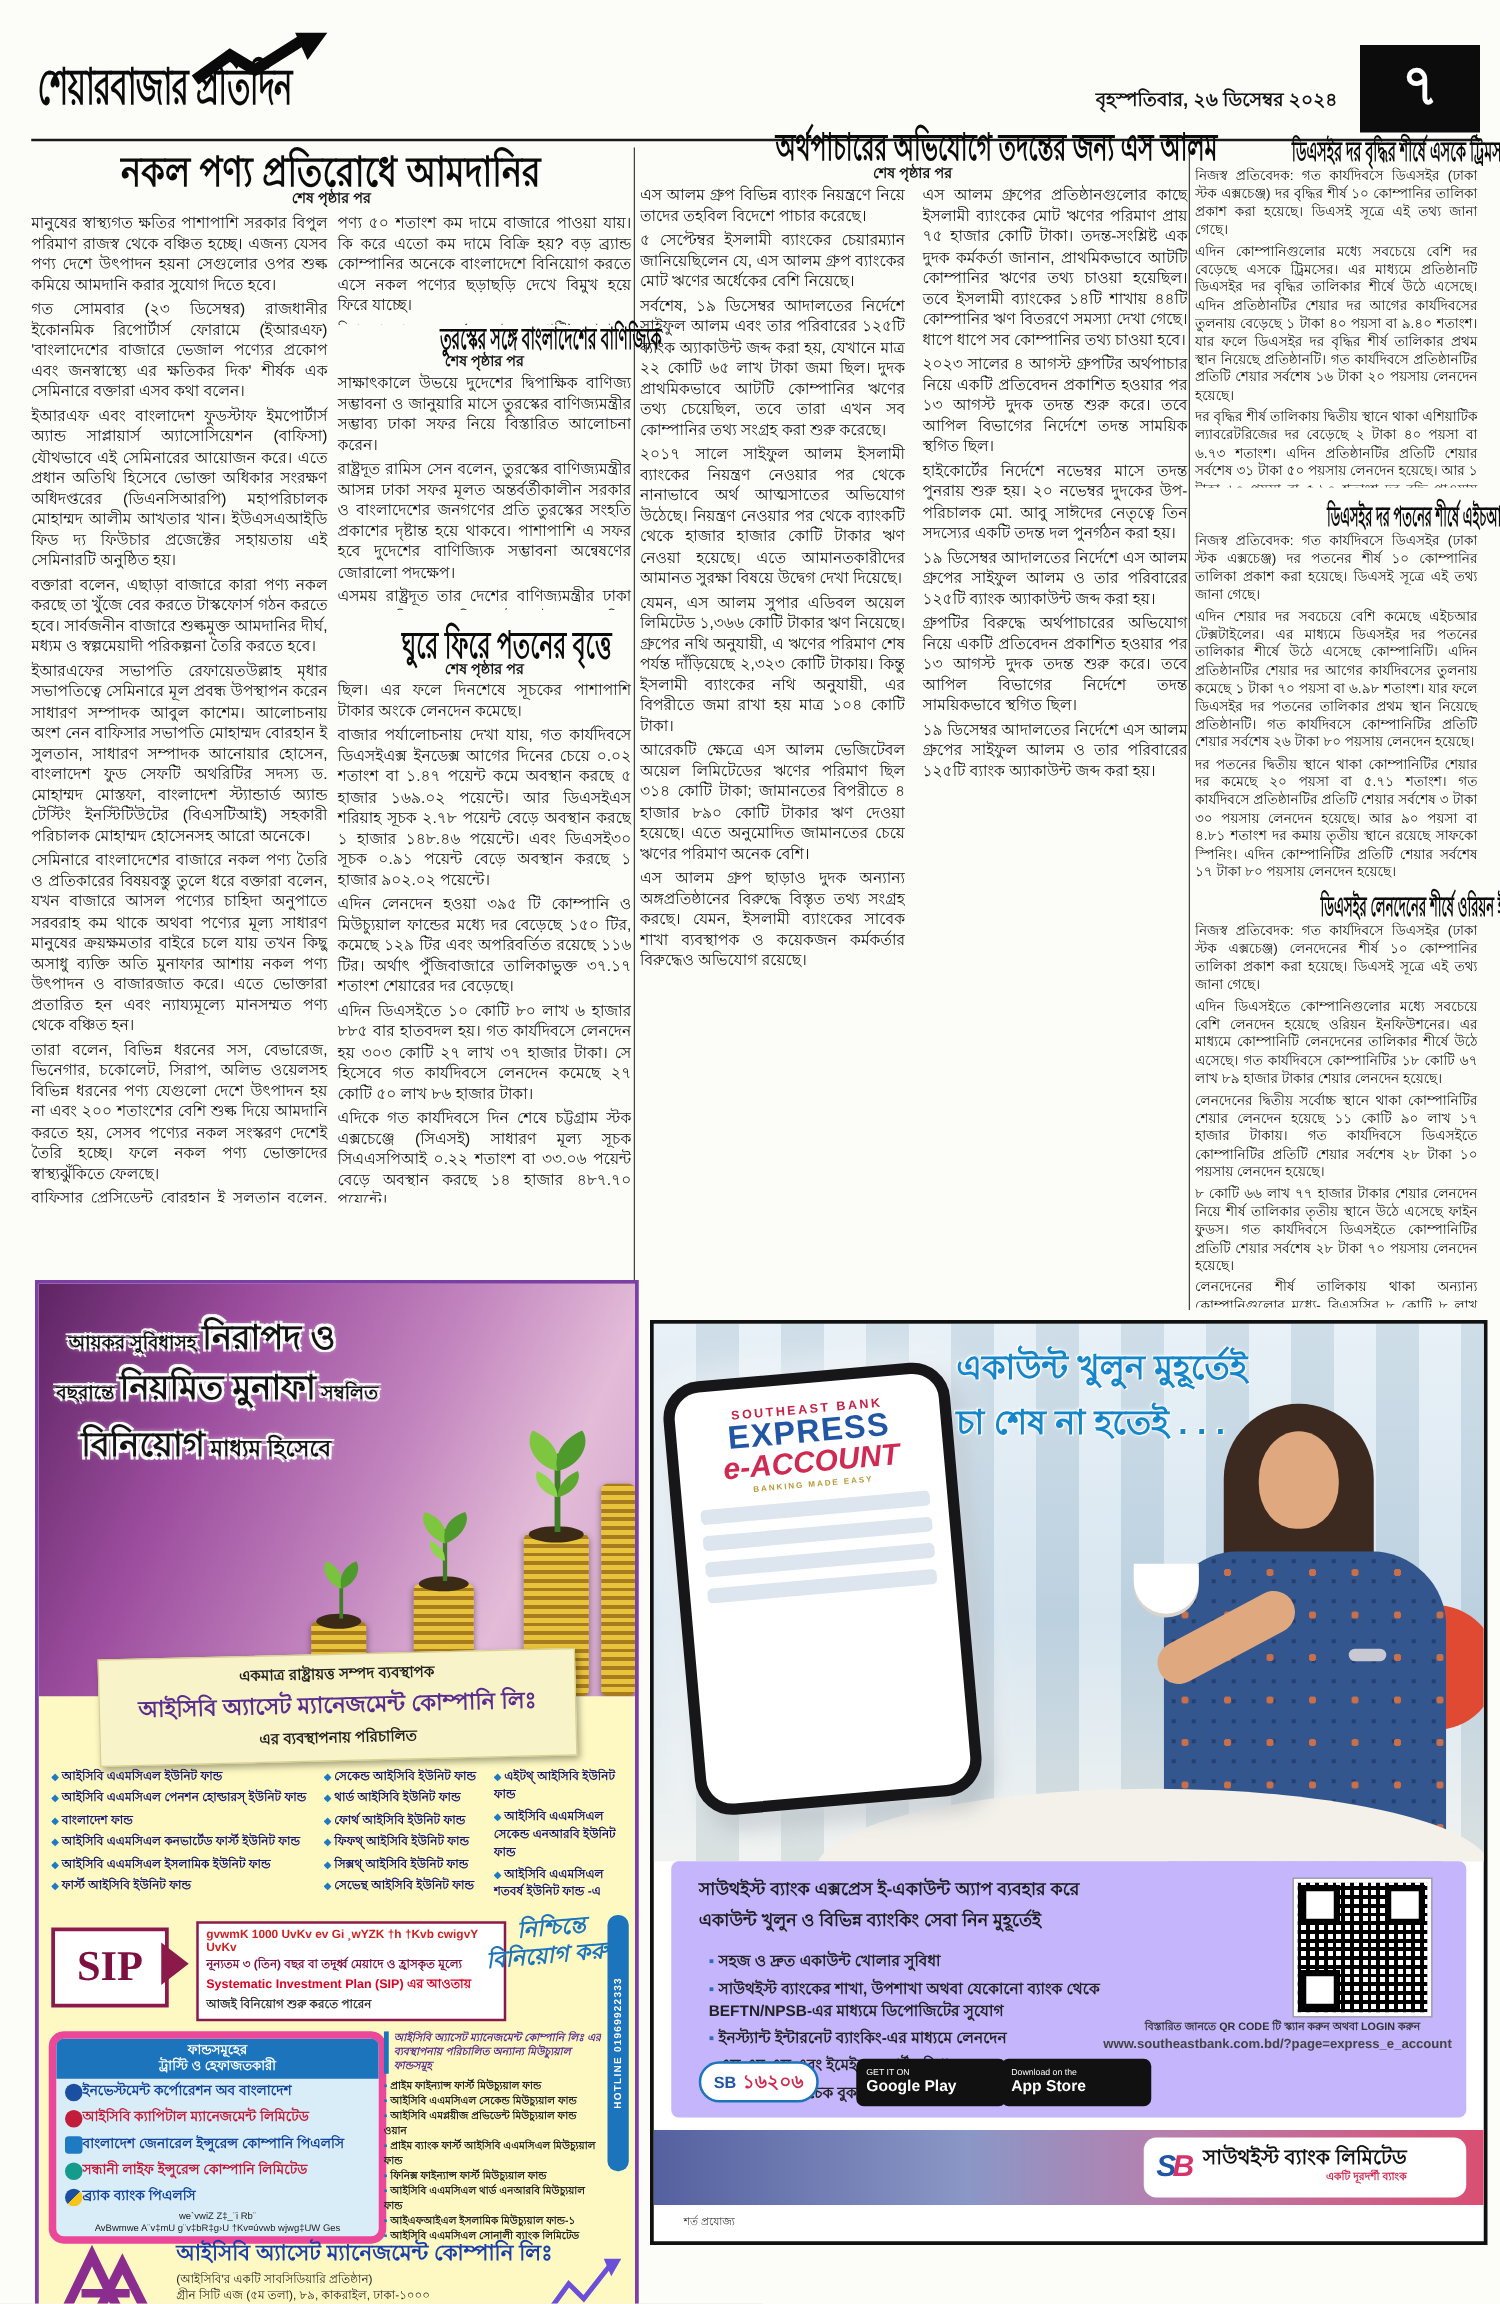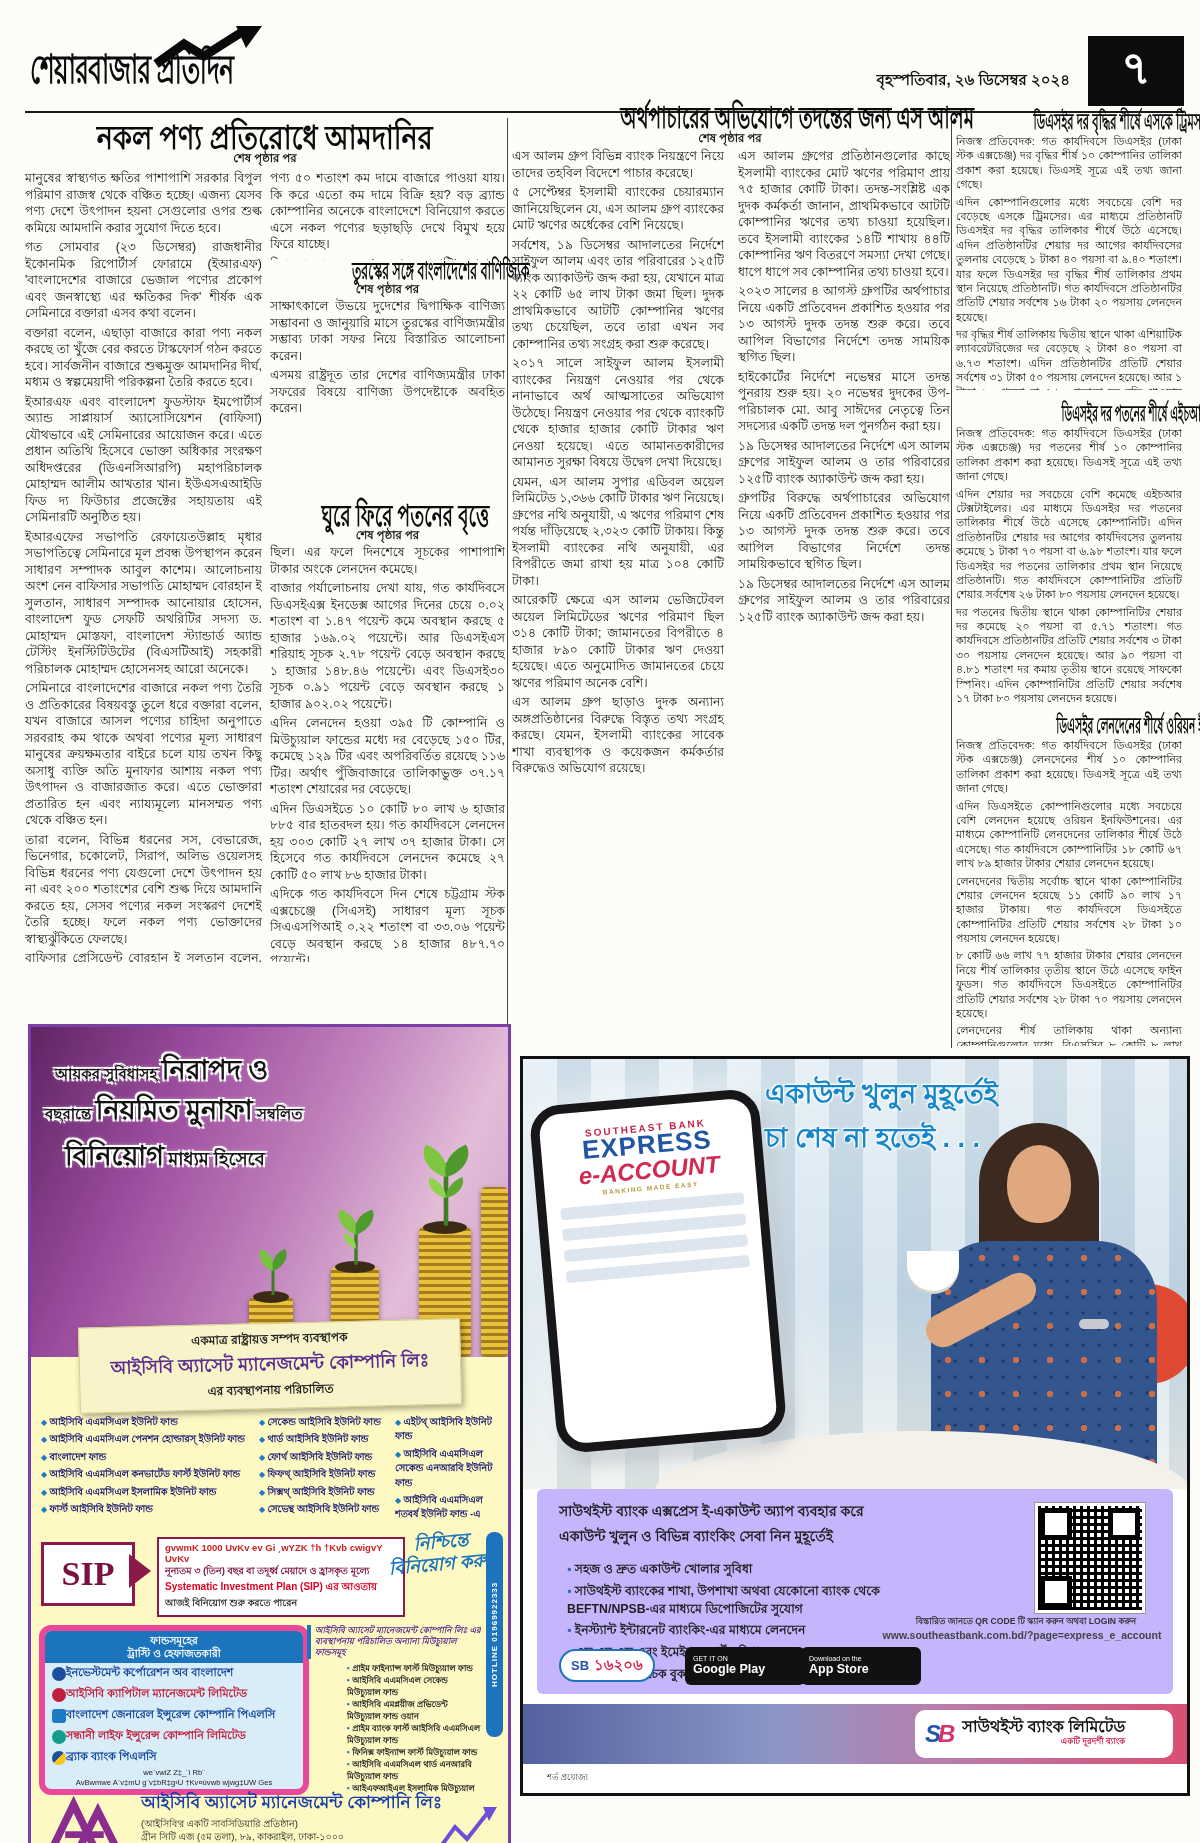--- a/index.html
+++ b/index.html
@@ -55,21 +55,21 @@
      color:#fff;font-size:8px;font-weight:700;writing-mode:vertical-rl;transform:rotate(180deg);
      display:flex;align-items:center;justify-content:center;letter-spacing:1px;}
   .trustee-box{left:8px;top:598px;width:258px;height:158px;background:#d9edf8;border:6px solid #ec4899;border-radius:12px;overflow:hidden;}
   .trustee-head{background:#1b74bc;color:#fff;text-align:center;font-size:10.5px;font-weight:700;padding:3px 0;line-height:1.25;}
   .t-item{display:flex;align-items:center;gap:0;padding:1px 7px;font-size:11px;font-weight:800;}
   .t-ico{width:14px;height:14px;border-radius:50%;flex:0 0 14px;}
   .t-blue{color:#14459c;} .t-red{color:#c21d3a;}
   .t-note{font-size:7.6px;text-align:center;color:#222;line-height:1.3;}
   .ofunds{left:276px;top:598px;width:174px;height:168px;overflow:hidden;}
   .ofunds-head{border-left:4px solid #1b74bc;padding-left:4px;font-size:8.6px;font-style:italic;font-weight:700;color:#5b2d8e;line-height:1.3;margin-bottom:3px;}
-  .ofunds .fitem2{font-size:8.3px;font-weight:700;color:#222;line-height:1.45;margin-left:40px;}
+  .ofunds .fitem2{font-size:8.3px;font-weight:700;color:#222;line-height:1.45;}
   .ofunds .fitem2::before{content:"▪ ";color:#1b74bc;}
   .icb-footer-name{font-size:17px;font-weight:800;color:#1b3fa8;}
   .icb-footer-line{font-size:9.5px;color:#222;line-height:1.4;}
   
   .seb-ad{left:520px;top:1056px;width:664px;height:734px;border:3px solid #111;background:#fff;overflow:hidden;}
   .seb-scene{left:0;top:0;width:664px;height:430px;overflow:hidden;
      background:linear-gradient(180deg,#dbe9f2 0%,#c4d9e8 55%,#e9ede9 100%);}
   .blinds{left:0;top:0;width:664px;height:430px;background:repeating-linear-gradient(90deg,rgba(255,255,255,.35) 0 34px,rgba(150,170,185,.18) 34px 68px);}
   .phone{left:20px;top:38px;width:212px;height:330px;background:#fff;border:9px solid #17171a;border-radius:30px;
      transform:rotate(-5deg);box-shadow:0 0 36px rgba(255,255,255,.9),6px 10px 18px rgba(40,60,80,.35);overflow:hidden;}
@@ -126,39 +126,40 @@
   <div class="abs vrule" style="left:507px;top:118px;height:930px;"></div>
   <div class="abs vrule" style="left:951px;top:118px;height:930px;"></div>
 
   <div class="abs hwrap" style="left:25px;top:112px;width:480px;">
     <span class="sq" style="font-size:33px;transform:scaleX(.82);">নকল পণ্য প্রতিরোধে আমদানির</span>
   </div>
   <div class="abs cont" style="left:25px;top:150px;width:480px;">শেষ পৃষ্ঠার পর</div>
   <div class="abs news" style="left:25px;top:170px;width:237px;height:792px;">
       <div class="para">মানুষের স্বাস্থ্যগত ক্ষতির পাশাপাশি সরকার বিপুল পরিমাণ রাজস্ব থেকে বঞ্চিত হচ্ছে। এজন্য যেসব পণ্য দেশে উৎপাদন হয়না সেগুলোর ওপর শুল্ক কমিয়ে আমদানি করার সুযোগ দিতে হবে।</div>
       <div class="para">গত সোমবার (২৩ ডিসেম্বর) রাজধানীর ইকোনমিক রিপোর্টার্স ফোরামে (ইআরএফ) 'বাংলাদেশের বাজারে ভেজাল পণ্যের প্রকোপ এবং জনস্বাস্থ্যে এর ক্ষতিকর দিক' শীর্ষক এক সেমিনারে বক্তারা এসব কথা বলেন।</div>
+      <div class="para">ইআরএফ এবং বাংলাদেশ ফুডস্টাফ ইমপোর্টার্স অ্যান্ড সাপ্লায়ার্স অ্যাসোসিয়েশন (বাফিসা) যৌথভাবে এই সেমিনারের আয়োজন করে। এতে প্রধান অতিথি হিসেবে ভোক্তা অধিকার সংরক্ষণ অধিদপ্তরের (ডিএনসিআরপি) মহাপরিচালক মোহাম্মদ আলীম আখতার খান। ইউএসএআইডি ফিড দ্য ফিউচার প্রজেক্টের সহায়তায় এই সেমিনারটি অনুষ্ঠিত হয়।</div>
       <div class="para">বক্তারা বলেন, এছাড়া বাজারে কারা পণ্য নকল করছে তা খুঁজে বের করতে টাস্কফোর্স গঠন করতে হবে। সার্বজনীন বাজারে শুল্কমুক্ত আমদানির দীর্ঘ, মধ্যম ও স্বল্পমেয়াদী পরিকল্পনা তৈরি করতে হবে।</div>
-      <div class="para">ইআরএফ এবং বাংলাদেশ ফুডস্টাফ ইমপোর্টার্স অ্যান্ড সাপ্লায়ার্স অ্যাসোসিয়েশন (বাফিসা) যৌথভাবে এই সেমিনারের আয়োজন করে। এতে প্রধান অতিথি হিসেবে ভোক্তা অধিকার সংরক্ষণ অধিদপ্তরের (ডিএনসিআরপি) মহাপরিচালক মোহাম্মদ আলীম আখতার খান। ইউএসএআইডি ফিড দ্য ফিউচার প্রজেক্টের সহায়তায় এই সেমিনারটি অনুষ্ঠিত হয়।</div>
       <div class="para">ইআরএফের সভাপতি রেফায়েতউল্লাহ মৃধার সভাপতিত্বে সেমিনারে মূল প্রবন্ধ উপস্থাপন করেন সাধারণ সম্পাদক আবুল কাশেম। আলোচনায় অংশ নেন বাফিসার সভাপতি মোহাম্মদ বোরহান ই সুলতান, সাধারণ সম্পাদক আনোয়ার হোসেন, বাংলাদেশ ফুড সেফটি অথরিটির সদস্য ড. মোহাম্মদ মোস্তফা, বাংলাদেশ স্ট্যান্ডার্ড অ্যান্ড টেস্টিং ইনস্টিটিউটের (বিএসটিআই) সহকারী পরিচালক মোহাম্মদ হোসেনসহ আরো অনেকে।</div>
       <div class="para">সেমিনারে বাংলাদেশের বাজারে নকল পণ্য তৈরি ও প্রতিকারের বিষয়বস্তু তুলে ধরে বক্তারা বলেন, যখন বাজারে আসল পণ্যের চাহিদা অনুপাতে সরবরাহ কম থাকে অথবা পণ্যের মূল্য সাধারণ মানুষের ক্রয়ক্ষমতার বাইরে চলে যায় তখন কিছু অসাধু ব্যক্তি অতি মুনাফার আশায় নকল পণ্য উৎপাদন ও বাজারজাত করে। এতে ভোক্তারা প্রতারিত হন এবং ন্যায্যমূল্যে মানসম্মত পণ্য থেকে বঞ্চিত হন।</div>
       <div class="para">তারা বলেন, বিভিন্ন ধরনের সস, বেভারেজ, ভিনেগার, চকোলেট, সিরাপ, অলিভ ওয়েলসহ বিভিন্ন ধরনের পণ্য যেগুলো দেশে উৎপাদন হয় না এবং ২০০ শতাংশের বেশি শুল্ক দিয়ে আমদানি করতে হয়, সেসব পণ্যের নকল সংস্করণ দেশেই তৈরি হচ্ছে। ফলে নকল পণ্য ভোক্তাদের স্বাস্থ্যঝুঁকিতে ফেলছে।</div>
       <div class="para">বাফিসার প্রেসিডেন্ট বোরহান ই সুলতান বলেন, স্থানীয়ভাবে শিল্প গড়ে উঠুক এবং পণ্য তৈরি হোক এটা আমরাও চাই। কিন্তু সেটা মানসম্পন্ন হতে হবে। কিন্তু তা হচ্ছেনা। আমাদের অনেক ব্যবসায়ী মাসে ২৫-৩০ কন্টেইনার পণ্য আমদানি করতো। অধিক শুল্ক হারের কারণে এখন তারা মাত্র দুই তিন কন্টেইনার আমদানি করেন। এসব পণ্য দেশে উৎপাদনও হচ্ছে না। আবার বাজারে চাহিদার সঙ্গে সঙ্গে বাজারে এসব পণ্যের সরবরাহও বেড়েছে। তা হলে এতো পণ্য আসছে কোথা থেকে?</div>
     </div>
 
   <div class="abs news" style="left:270px;top:170px;width:235px;height:90px;">
       <div class="para">পণ্য ৫০ শতাংশ কম দামে বাজারে পাওয়া যায়। কি করে এতো কম দামে বিক্রি হয়? বড় ব্র্যান্ড কোম্পানির অনেকে বাংলাদেশে বিনিয়োগ করতে এসে নকল পণ্যের ছড়াছড়ি দেখে বিমুখ হয়ে ফিরে যাচ্ছে।</div>
       <div class="para">বিএফএসএর সদস্য (জনস্বাস্থ্য ও পুষ্টি) মোহাম্মদ মোস্তফা বলেন, গত বছর আমরা বাজার থেকে বিভিন্ন ধরনের ১ হাজার ৩৮১টি পণ্যের নমুনা সংগ্রহ করে ল্যাব টেস্ট করিয়েছিলাম। তাতে ২০ শতাংশই মানহীন পাওয়া গেছে। আমরা শাস্তি দেওয়ার চেয়ে মানুষকে সচেতন করার দিকেই বেশি মনোযোগ দিচ্ছি। এতে ভেজাল খাদ্য উৎপাদন কমে আসবে বলে আমরা মনে করি।</div>
     </div>
 
   <div class="abs hwrap" style="left:270px;top:252px;width:235px;">
     <span class="sq" style="font-size:24px;transform:scaleX(.52);">তুরস্কের সঙ্গে বাংলাদেশের বাণিজ্যিক</span>
   </div>
   <div class="abs cont" style="left:270px;top:281px;width:235px;">শেষ পৃষ্ঠার পর</div>
   <div class="abs news" style="left:270px;top:298px;width:235px;height:190px;">
       <div class="para">সাক্ষাৎকালে উভয়ে দুদেশের দ্বিপাক্ষিক বাণিজ্য সম্ভাবনা ও জানুয়ারি মাসে তুরস্কের বাণিজ্যমন্ত্রীর সম্ভাব্য ঢাকা সফর নিয়ে বিস্তারিত আলোচনা করেন।</div>
+      <div class="para">রাষ্ট্রদূত রামিস সেন বলেন, তুরস্কের বাণিজ্যমন্ত্রীর আসন্ন ঢাকা সফর মূলত অন্তর্বর্তীকালীন সরকার ও বাংলাদেশের জনগণের প্রতি তুরস্কের সংহতি প্রকাশের দৃষ্টান্ত হয়ে থাকবে। পাশাপাশি এ সফর হবে দুদেশের বাণিজ্যিক সম্ভাবনা অন্বেষণের জোরালো পদক্ষেপ।</div>
       <div class="para">এসময় রাষ্ট্রদূত তার দেশের বাণিজ্যমন্ত্রীর ঢাকা সফরের বিষয়ে বাণিজ্য উপদেষ্টাকে অবহিত করেন।</div>
     </div>
 
   <div class="abs hwrap" style="left:270px;top:492px;width:235px;">
     <span class="sq" style="font-size:30px;transform:scaleX(.62);">ঘুরে ফিরে পতনের বৃত্তে</span>
   </div>
   <div class="abs cont" style="left:270px;top:527px;width:235px;">শেষ পৃষ্ঠার পর</div>
   <div class="abs news" style="left:270px;top:544px;width:235px;height:418px;">
       <div class="para">ছিল। এর ফলে দিনশেষে সূচকের পাশাপাশি টাকার অংকে লেনদেন কমেছে।</div>
       <div class="para">বাজার পর্যালোচনায় দেখা যায়, গত কার্যদিবসে ডিএসইএক্স ইনডেক্স আগের দিনের চেয়ে ০.০২ শতাংশ বা ১.৪৭ পয়েন্ট কমে অবস্থান করছে ৫ হাজার ১৬৯.০২ পয়েন্টে। আর ডিএসইএস শরিয়াহ সূচক ২.৭৮ পয়েন্ট বেড়ে অবস্থান করছে ১ হাজার ১৪৮.৪৬ পয়েন্টে। এবং ডিএসই৩০ সূচক ০.৯১ পয়েন্ট বেড়ে অবস্থান করছে ১ হাজার ৯০২.০২ পয়েন্টে।</div>

